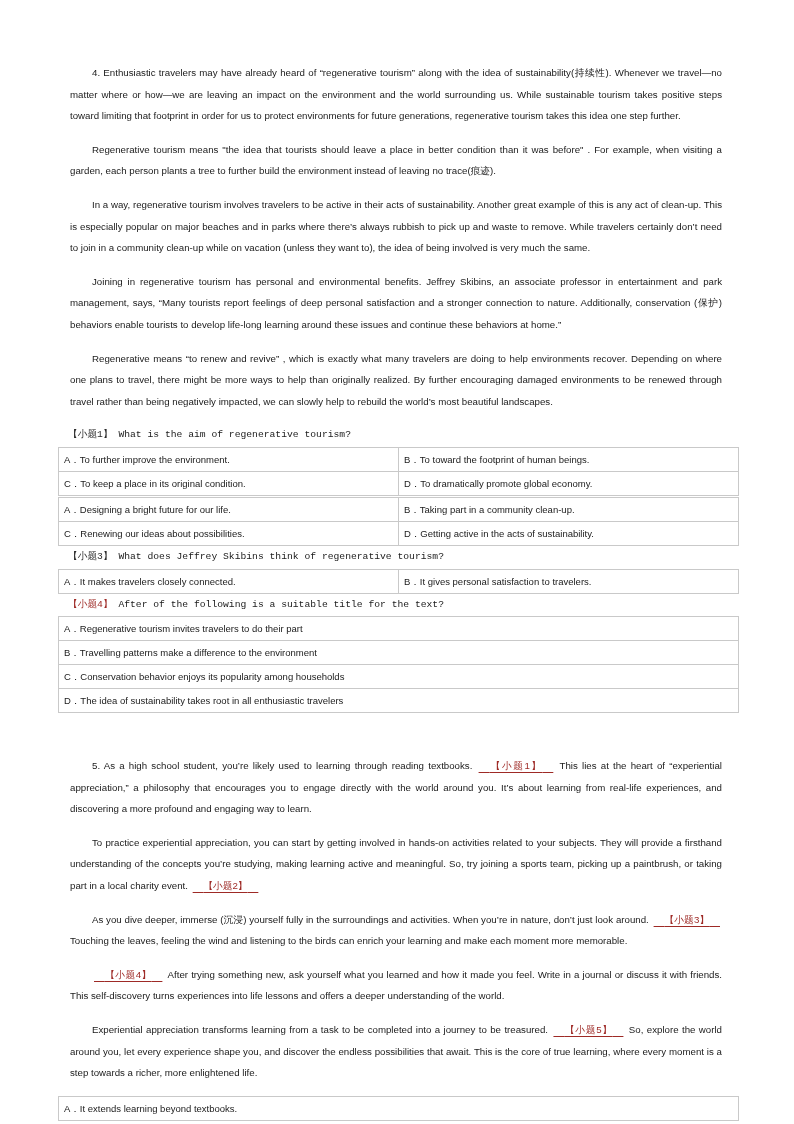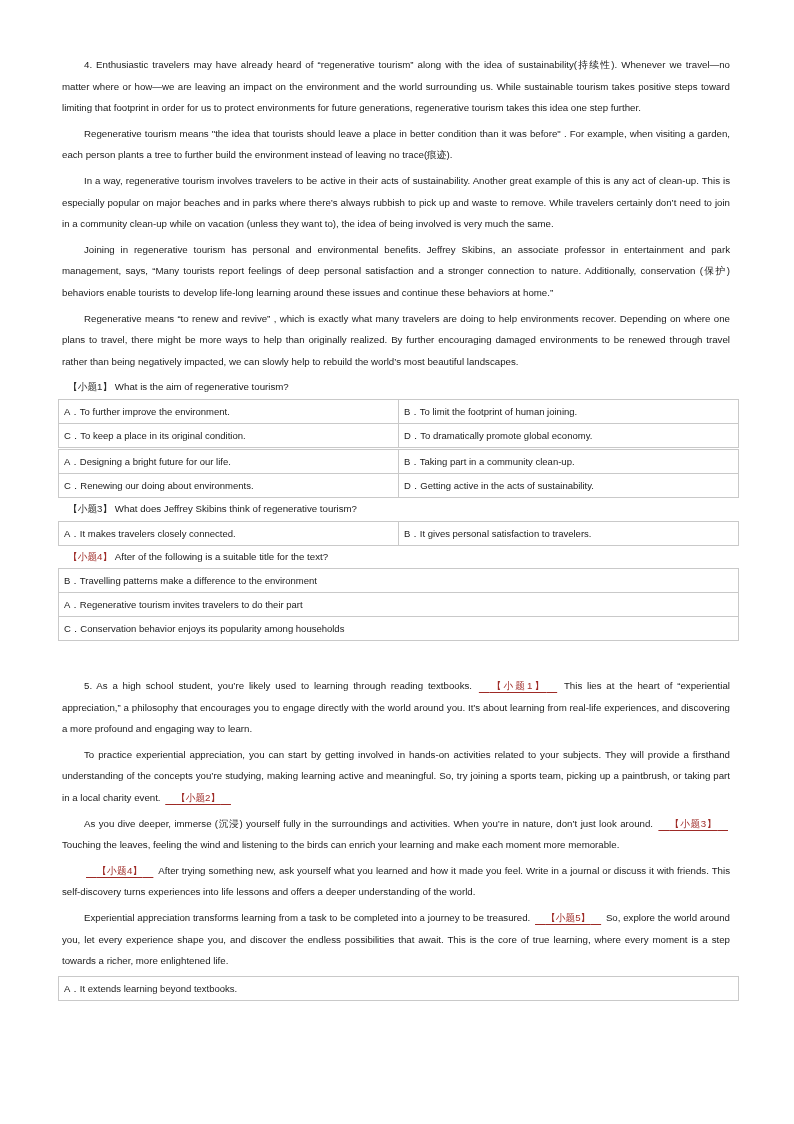--- a/index.html
+++ b/index.html
@@ -19,29 +19,30 @@
     padding: 50px 60px 0 58px;
   }
   .passage {
     font-size: 9.7px;
     line-height: 21.6px;
     text-align: justify;
     text-justify: inter-word;
     color: #1a1a1a;
   }
   .passage p {
-    margin: 4px;
+    margin: 12px;
   }
   .indent { text-indent: 22px; }
   .qhead {
     font-size: 9.7px;
     line-height: 21.6px;
     margin: 0;
     padding-left: 10px;
     color: #1a1a1a;
+    font-family: Liberation Mono, monospace;
   }
   .qmark {
     color: #9e2a26;
   }
   .qmark-dark { color: #2a2a2a; }
   .blank {
     color: #9e2a26;
     text-decoration: underline;
     text-underline-offset: 2.5px;
     white-space: nowrap;
@@ -79,63 +80,66 @@
       <p class="indent">In a way, regenerative tourism involves travelers to be active in their acts of sustainability. Another great example of this is any act of clean-up. This is especially popular on major beaches and in parks where there’s always rubbish to pick up and waste to remove. While travelers certainly don’t need to join in a community clean-up while on vacation (unless they want to), the idea of being involved is very much the same.</p>
       <p class="indent">Joining in regenerative tourism has personal and environmental benefits. Jeffrey Skibins, an associate professor in entertainment and park management, says, “Many tourists report feelings of deep personal satisfaction and a stronger connection to nature. Additionally, conservation (保护) behaviors enable tourists to develop life-long learning around these issues and continue these behaviors at home.”</p>
       <p class="indent">Regenerative means  “to renew and revive” , which is exactly what many travelers are doing to help environments recover. Depending on where one plans to travel, there might be more ways to help than originally realized. By further encouraging damaged environments to be renewed through travel rather than being negatively impacted, we can slowly help to rebuild the world’s most beautiful landscapes.</p>
     </div>
 
     <p class="qhead"><span class="qmark-dark">【小题1】</span> <span>What is the aim of regenerative tourism?</span></p>
     <table class="opts two">
       <tbody>
           <tr>
         <td>A．To further improve the environment.</td>
-        <td>B．To limit the footprint of human joining.</td>
+        <td>B．To toward the footprint of human beings.</td>
       </tr>
       <tr>
         <td>C．To keep a place in its original condition.</td>
         <td>D．To dramatically promote global economy.</td>
       </tr>
     </tbody>
       </table>
 
     <table class="opts two">
       <tbody>
           <tr>
         <td>A．Designing a bright future for our life.</td>
         <td>B．Taking part in a community clean-up.</td>
       </tr>
       <tr>
-        <td>C．Renewing our doing about environments.</td>
+        <td>C．Renewing our ideas about possibilities.</td>
         <td>D．Getting active in the acts of sustainability.</td>
       </tr>
     </tbody>
       </table>
 
     <p class="qhead"><span class="qmark-dark">【小题3】</span> <span>What does Jeffrey Skibins think of regenerative tourism?</span></p>
     <table class="opts two">
       <tbody>
           <tr>
         <td>A．It makes travelers closely connected.</td>
         <td>B．It gives personal satisfaction to travelers.</td>
       </tr>
     </tbody>
       </table>
 
     <p class="qhead"><span class="qmark">【小题4】</span> <span>After of the following is a suitable title for the text?</span></p>
     <table class="opts one">
       <tbody>
           <tr>
+            <td>A．Regenerative tourism invites travelers to do their part</td>
+          </tr>
+      <tr>
             <td>B．Travelling patterns make a difference to the environment</td>
           </tr>
       <tr>
-            <td>A．Regenerative tourism invites travelers to do their part</td>
+            <td>C．Conservation behavior enjoys its popularity among households</td>
           </tr>
       <tr>
-            <td>C．Conservation behavior enjoys its popularity among households</td>
+            <td>D．The idea of sustainability takes root in all enthusiastic travelers</td>
           </tr>
     </tbody>
       </table>
   </section>
 
   <div class="gap-md"></div>
 
   <section>
     <div class="passage">
       <p class="indent"><span>5. As a high school student, you’re likely used to learning through reading textbooks.</span> <span class="blank"><span class="pad">__</span><span>【小题1】</span><span class="pad">__</span></span> <span>This lies at the heart of “experiential appreciation,” a philosophy that encourages you to engage directly with the world around you. It’s about learning from real-life experiences, and discovering a more profound and engaging way to learn.</span></p>

